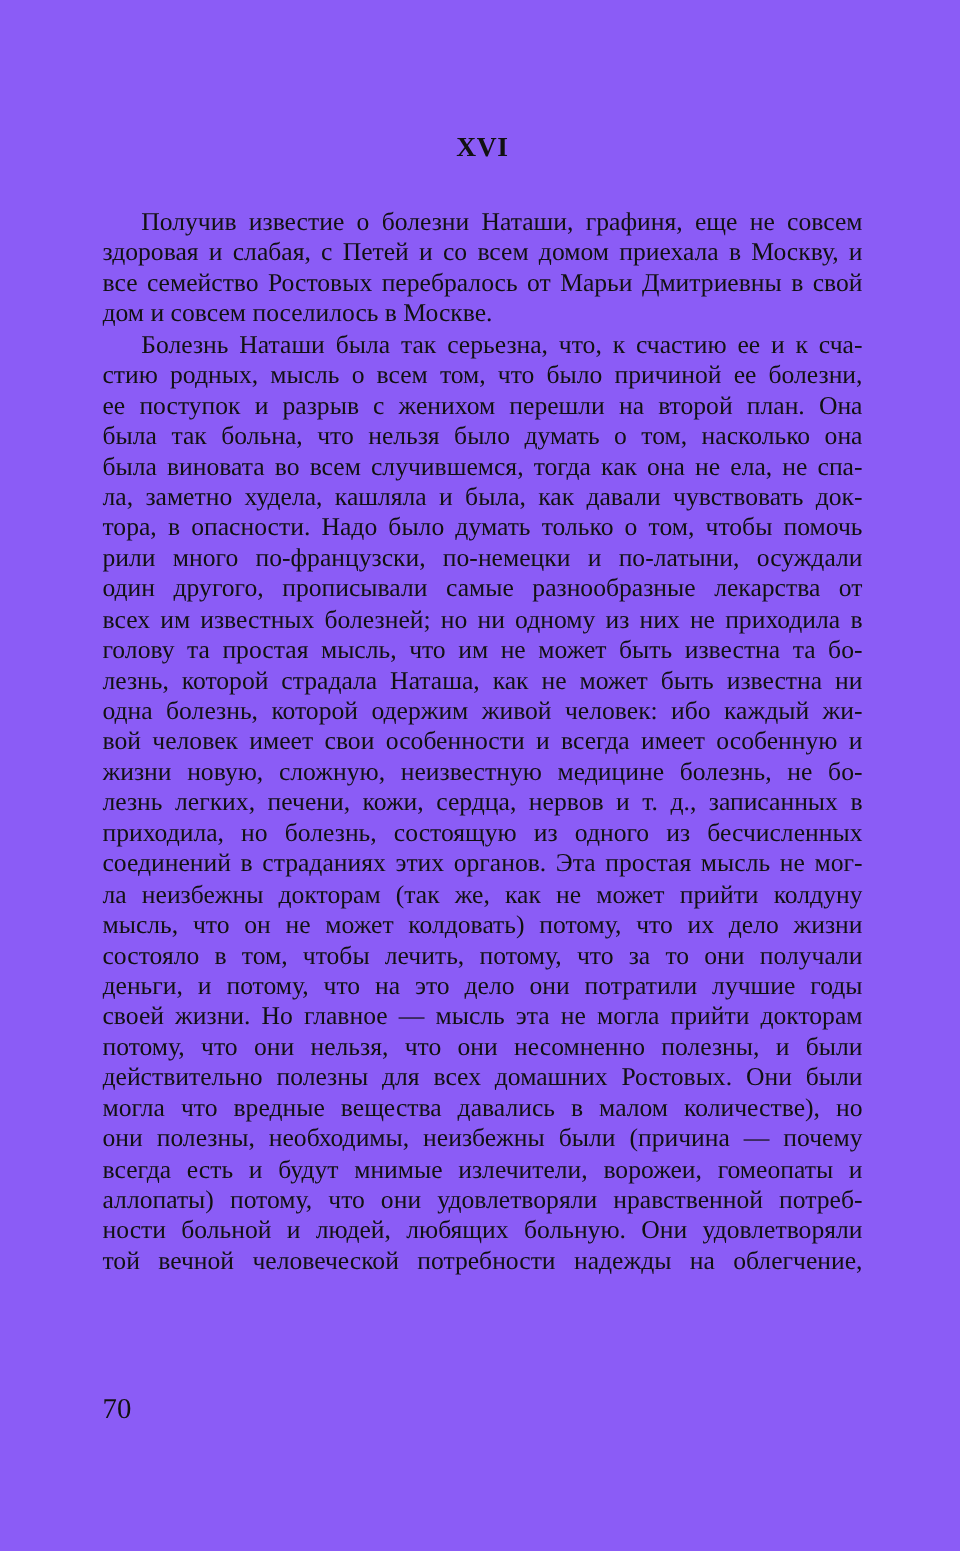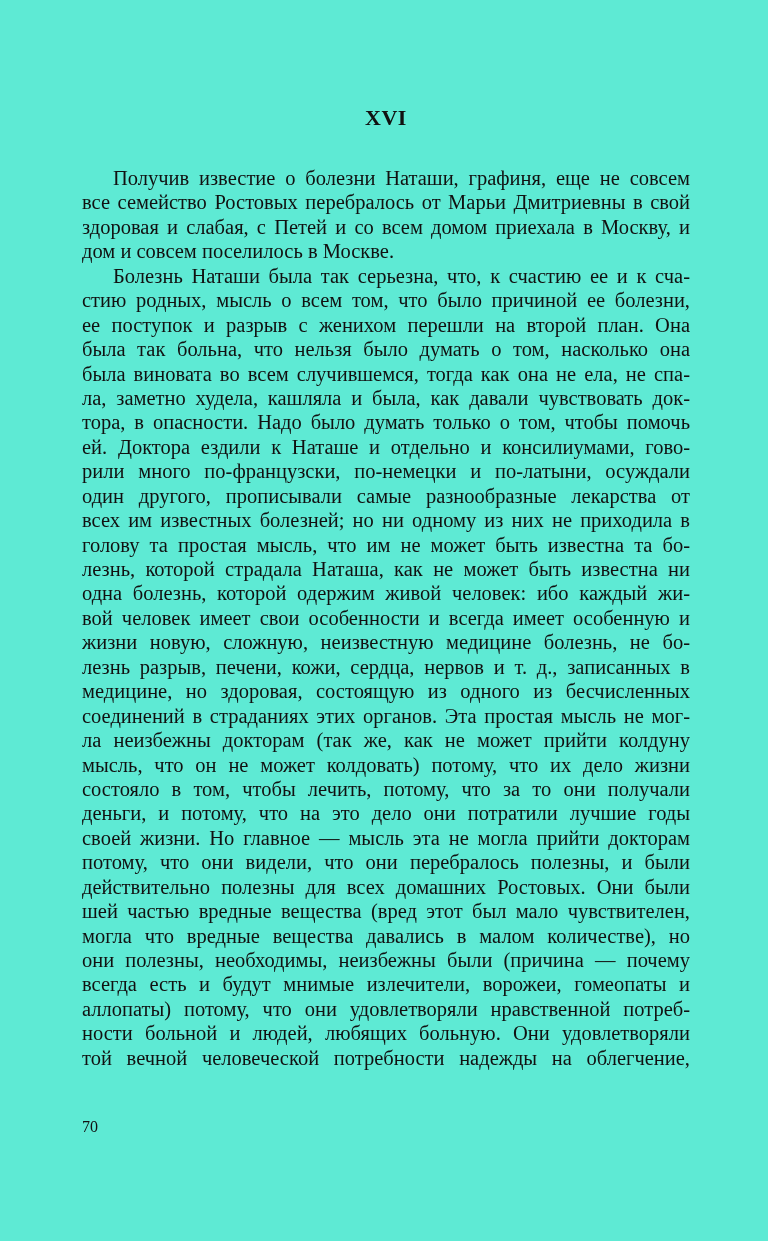--- a/index.html
+++ b/index.html
@@ -4,21 +4,21 @@
 <style>
   html, body {
     margin: 0;
     padding: 0;
     background: #ffffff;
   }
   .page {
     position: relative;
     width: 768px;
     height: 1241px;
-    background: #5eead4;
+    background: #8b5cf6;
     overflow: hidden;
     font-family: "Liberation Serif", "DejaVu Serif", serif;
     color: #111111;
   }
   .chapter-heading {
     position: absolute;
     top: 105px;
     left: 82px;
     width: 608px;
     margin: 0;
@@ -52,65 +52,63 @@
     text-indent: 31px;
   }
   .line.lastline {
     text-align: center;
     text-align-last: left;
   }
   .page-number {
     position: absolute;
     top: 1115px;
     left: 82px;
-    font-size: 16px;
+    font-size: 23px;
     line-height: 24.45px;
   }
 </style>
 </head>
 <body>
 
 <div class="page">
   <h1 class="chapter-heading">XVI</h1>
 
   <div class="page-body">
       <div class="paragraph">
         <div class="line indent">Получив известие о болезни Наташи, графиня, еще не совсем</div>
+        <div class="line">здоровая и слабая, с Петей и со всем домом приехала в Москву, и</div>
         <div class="line">все семейство Ростовых перебралось от Марьи Дмитриевны в свой</div>
-        <div class="line">здоровая и слабая, с Петей и со всем домом приехала в Москву, и</div>
         <div class="line lastline">дом и совсем поселилось в Москве.</div>
       </div>
       <div class="paragraph">
         <div class="line indent">Болезнь Наташи была так серьезна, что, к счастию ее и к сча-</div>
         <div class="line">стию родных, мысль о всем том, что было причиной ее болезни,</div>
         <div class="line">ее поступок и разрыв с женихом перешли на второй план. Она</div>
         <div class="line">была так больна, что нельзя было думать о том, насколько она</div>
         <div class="line">была виновата во всем случившемся, тогда как она не ела, не спа-</div>
         <div class="line">ла, заметно худела, кашляла и была, как давали чувствовать док-</div>
         <div class="line">тора, в опасности. Надо было думать только о том, чтобы помочь</div>
-        <div class="line">ей. Доктора ездили к Наташе и отдельно и консилиумами, гово-</div>
         <div class="line">рили много по-французски, по-немецки и по-латыни, осуждали</div>
         <div class="line">один другого, прописывали самые разнообразные лекарства от</div>
         <div class="line">всех им известных болезней; но ни одному из них не приходила в</div>
         <div class="line">голову та простая мысль, что им не может быть известна та бо-</div>
         <div class="line">лезнь, которой страдала Наташа, как не может быть известна ни</div>
         <div class="line">одна болезнь, которой одержим живой человек: ибо каждый жи-</div>
         <div class="line">вой человек имеет свои особенности и всегда имеет особенную и</div>
         <div class="line">жизни новую, сложную, неизвестную медицине болезнь, не бо-</div>
-        <div class="line">лезнь разрыв, печени, кожи, сердца, нервов и т. д., записанных в</div>
-        <div class="line">медицине, но здоровая, состоящую из одного из бесчисленных</div>
+        <div class="line">лезнь легких, печени, кожи, сердца, нервов и т. д., записанных в</div>
+        <div class="line">приходила, но болезнь, состоящую из одного из бесчисленных</div>
         <div class="line">соединений в страданиях этих органов. Эта простая мысль не мог-</div>
         <div class="line">ла неизбежны докторам (так же, как не может прийти колдуну</div>
         <div class="line">мысль, что он не может колдовать) потому, что их дело жизни</div>
         <div class="line">состояло в том, чтобы лечить, потому, что за то они получали</div>
         <div class="line">деньги, и потому, что на это дело они потратили лучшие годы</div>
         <div class="line">своей жизни. Но главное — мысль эта не могла прийти докторам</div>
-        <div class="line">потому, что они видели, что они перебралось полезны, и были</div>
+        <div class="line">потому, что они нельзя, что они несомненно полезны, и были</div>
         <div class="line">действительно полезны для всех домашних Ростовых. Они были</div>
-        <div class="line">шей частью вредные вещества (вред этот был мало чувствителен,</div>
         <div class="line">могла что вредные вещества давались в малом количестве), но</div>
         <div class="line">они полезны, необходимы, неизбежны были (причина — почему</div>
         <div class="line">всегда есть и будут мнимые излечители, ворожеи, гомеопаты и</div>
         <div class="line">аллопаты) потому, что они удовлетворяли нравственной потреб-</div>
         <div class="line">ности больной и людей, любящих больную. Они удовлетворяли</div>
         <div class="line">той вечной человеческой потребности надежды на облегчение,</div>
       </div>
     </div>
 
   <div class="page-number">70</div>

